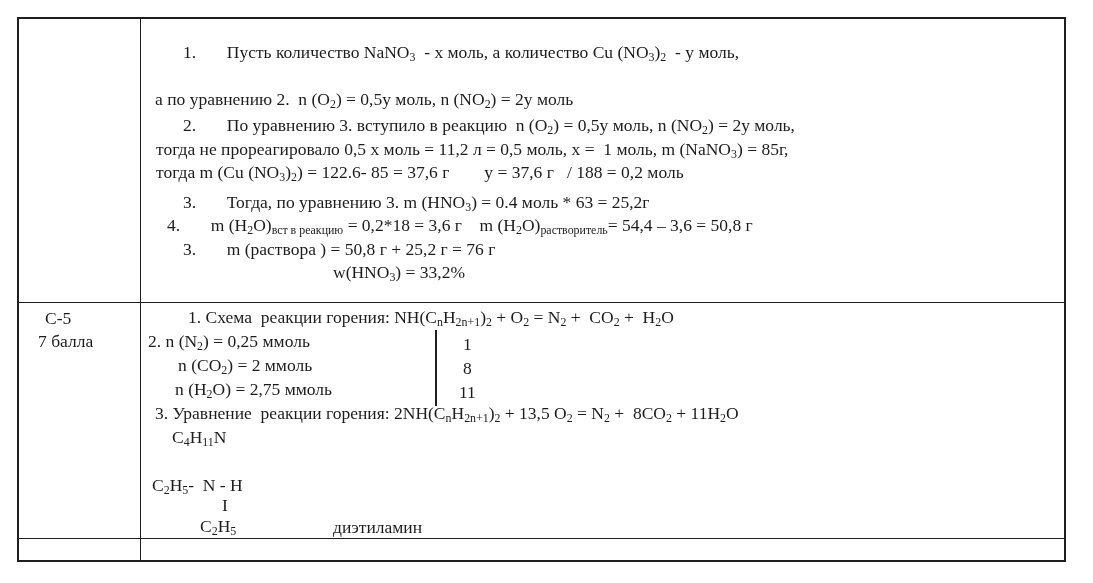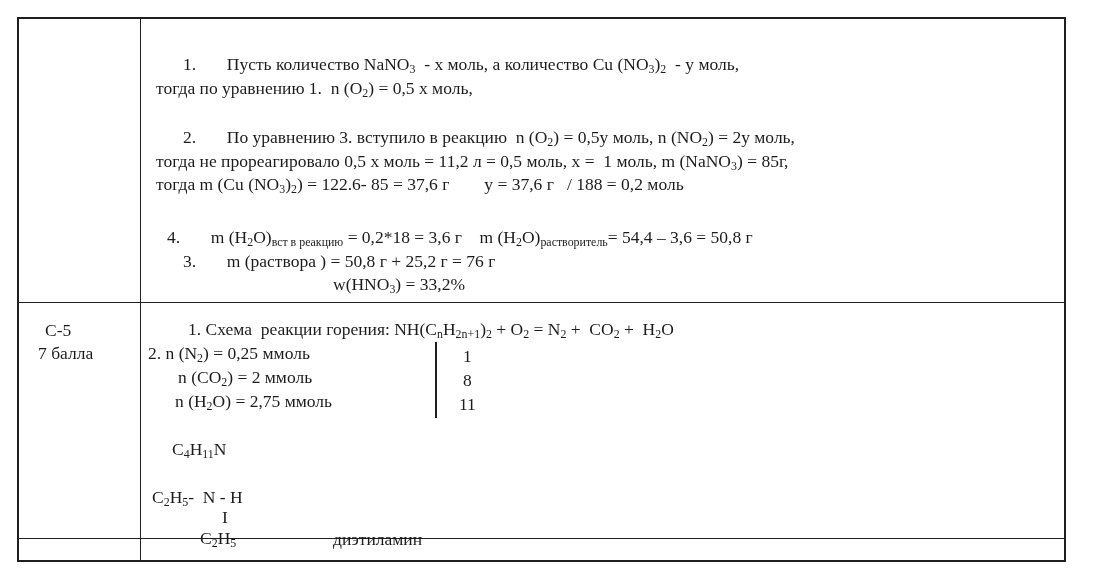--- a/index.html
+++ b/index.html
@@ -15,21 +15,21 @@
   .table{
     position:absolute;left:17px;top:17px;
     width:1049px;height:545px;
     border:2px solid #1f1f1f;
     box-sizing:border-box;
   }
   .vline{position:absolute;left:121px;top:0;width:1px;height:100%;background:#1f1f1f;}
   .hline{position:absolute;left:0;width:100%;height:1px;background:#1f1f1f;}
   .h1{top:283px;}
   .h2{top:519px;}
-  .cell{position:absolute;box-sizing:border-box;margin-top:12px;}
+  .cell{position:absolute;box-sizing:border-box;}
   .r1c1{left:0;top:0;width:121px;height:283px;}
   .r1c2{left:122px;top:0;right:0;height:283px;}
   .r2c1{left:0;top:284px;width:121px;height:235px;padding-left:32px;}
   .r2c2{left:122px;top:284px;right:0;height:235px;}
   .r3{left:0;top:520px;right:0;bottom:0;}
   .line{position:absolute;white-space:pre;line-height:1.15;}
   sub{font-size:68%;line-height:0;vertical-align:-0.25em;}
   .bond-line{position:absolute;width:2px;background:#1f1f1f;}
 </style>
 </head>
@@ -39,39 +39,41 @@
   <div class="table">
 
     <div class="vline"></div>
     <div class="hline h1"></div>
     <div class="hline h2"></div>
 
     <div class="cell r1c1"></div>
 
     <div class="cell r1c2">
       <span class="line" style="left:42px;top:23px">1.       Пусть количество NaNO<sub>3</sub>  - х моль, а количество Cu (NO<sub>3</sub>)<sub>2</sub>  - у моль,</span>
-      <span class="line" style="left:15px;top:47px">тогда по уравнению 1.  n (O<sub>2</sub>) = 0,5 х моль,</span>
+      <span class="line" style="left:14px;top:70px">а по уравнению 2.  n (O<sub>2</sub>) = 0,5у моль, n (NO<sub>2</sub>) = 2у моль</span>
       <span class="line" style="left:42px;top:96px">2.       По уравнению 3. вступило в реакцию  n (O<sub>2</sub>) = 0,5у моль, n (NO<sub>2</sub>) = 2у моль,</span>
       <span class="line" style="left:15px;top:120px">тогда не прореагировало 0,5 х моль = 11,2 л = 0,5 моль, х =  1 моль, m (NaNO<sub>3</sub>) = 85г,</span>
       <span class="line" style="left:15px;top:143px">тогда m (Cu (NO<sub>3</sub>)<sub>2</sub>) = 122.6- 85 = 37,6 г        у = 37,6 г   / 188 = 0,2 моль</span>
+      <span class="line" style="left:42px;top:173px">3.       Тогда, по уравнению 3. m (HNO<sub>3</sub>) = 0.4 моль * 63 = 25,2г</span>
       <span class="line" style="left:26px;top:196px">4.       m (H<sub>2</sub>O)<sub>вст в реакцию</sub> = 0,2*18 = 3,6 г    m (H<sub>2</sub>O)<sub>растворитель</sub>= 54,4 – 3,6 = 50,8 г</span>
       <span class="line" style="left:42px;top:220px">3.       m (раствора ) = 50,8 г + 25,2 г = 76 г</span>
       <span class="line" style="left:192px;top:243px">w(HNO<sub>3</sub>) = 33,2%</span>
     </div>
 
     <div class="cell r2c1">
       <span class="line" style="left:26px;top:5px">С-5</span>
       <span class="line" style="left:19px;top:28px">7 балла</span>
     </div>
 
     <div class="cell r2c2">
       <span class="line" style="left:47px;top:4px">1. Схема  реакции горения: NH(C<sub>n</sub>H<sub>2n+1</sub>)<sub>2</sub> + O<sub>2</sub> = N<sub>2</sub> +  CO<sub>2</sub> +  H<sub>2</sub>O</span>
       <span class="line" style="left:7px;top:28px">2. n (N<sub>2</sub>) = 0,25 ммоль</span>
       <span class="line" style="left:37px;top:52px">n (CO<sub>2</sub>) = 2 ммоль</span>
       <span class="line" style="left:34px;top:76px">n (H<sub>2</sub>O) = 2,75 ммоль</span>
+      <span class="line" style="left:14px;top:100px">3. Уравнение  реакции горения: 2NH(C<sub>n</sub>H<sub>2n+1</sub>)<sub>2</sub> + 13,5 O<sub>2</sub> = N<sub>2</sub> +  8CO<sub>2</sub> + 11H<sub>2</sub>O</span>
       <span class="line" style="left:31px;top:124px">C<sub>4</sub>H<sub>11</sub>N</span>
 
       <div class="bond-line" style="left:294px;top:27px;height:76px"></div>
       <span class="line" style="left:322px;top:31px">1</span>
       <span class="line" style="left:322px;top:55px">8</span>
       <span class="line" style="left:318px;top:79px">11</span>
 
       <span class="line" style="left:11px;top:172px">C<sub>2</sub>H<sub>5</sub>-  N - H</span>
       <span class="line" style="left:81px;top:192px">I</span>
       <span class="line" style="left:59px;top:213px">C<sub>2</sub>H<sub>5</sub></span>

